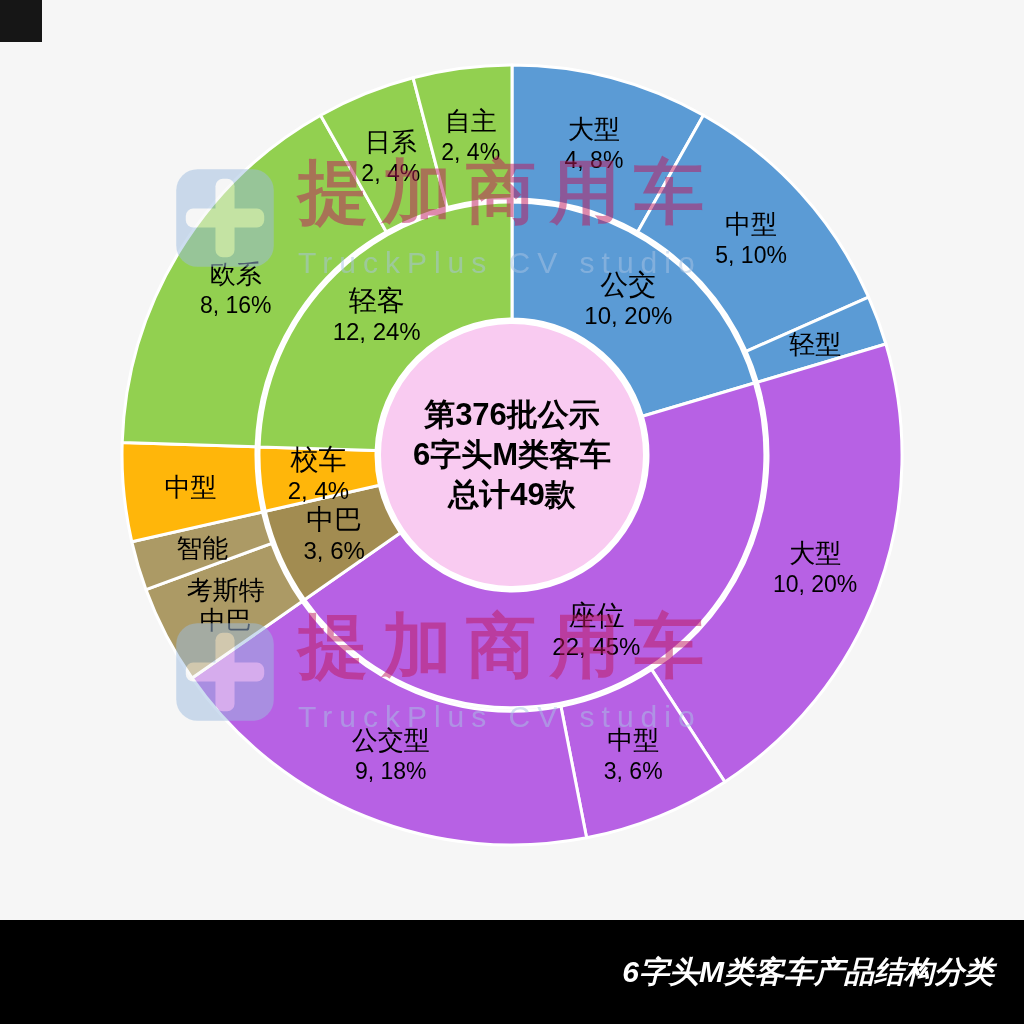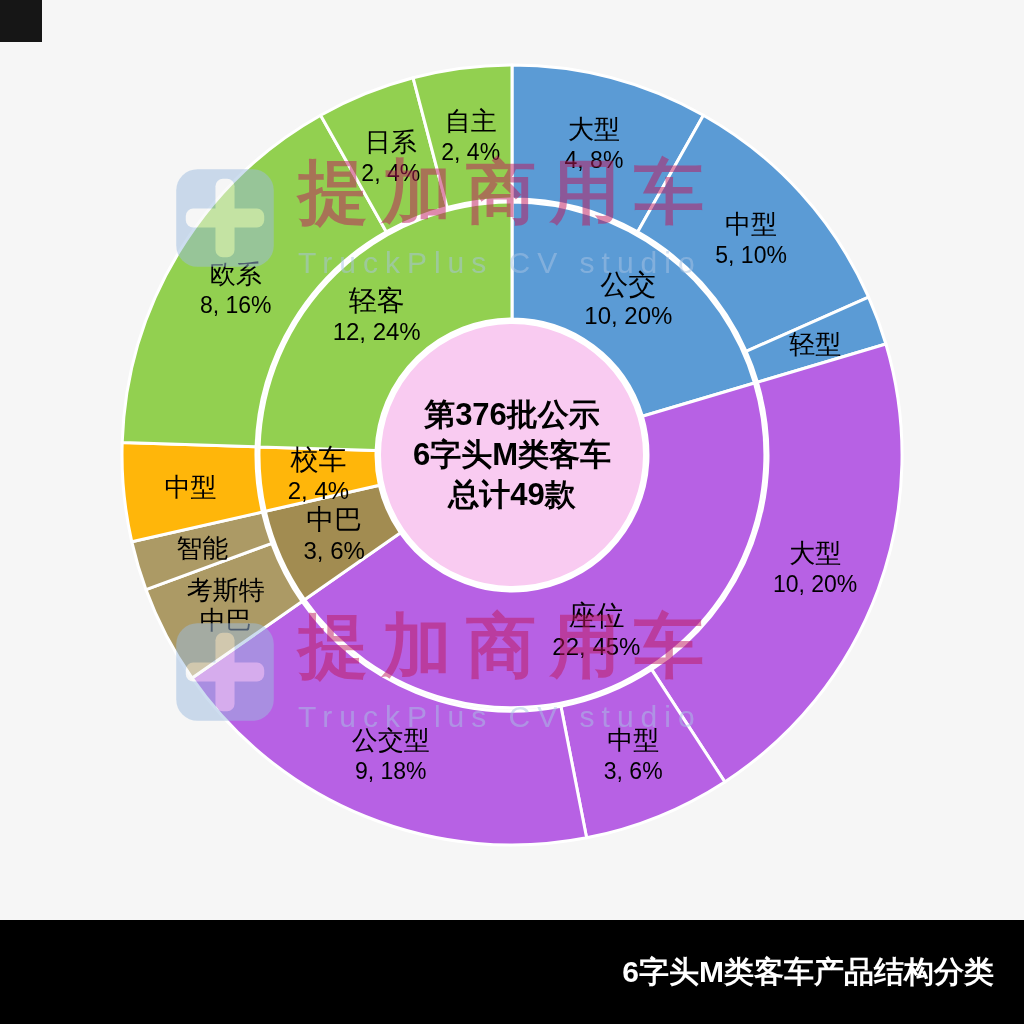--- a/index.html
+++ b/index.html
@@ -47,20 +47,21 @@
   .bottom-bar{
     position:absolute;left:0;bottom:0;width:1024px;height:104px;
     background:#000;color:#fff;
     display:flex;flex-direction:column;justify-content:center;align-items:flex-end;
     padding-right:30px;box-sizing:border-box;
     z-index:10;
   }
   .caption-line{
     font-size:30px;font-weight:700;line-height:1.32;
     text-align:right;
+    font-style:italic;
   }
 </style>
 </head>
 <body>
 
 <div id="stage">
 
   <div id="corner-mark"></div>
 
   <svg id="sunburst" width="1024" height="922" viewBox="0 0 1024 922">

